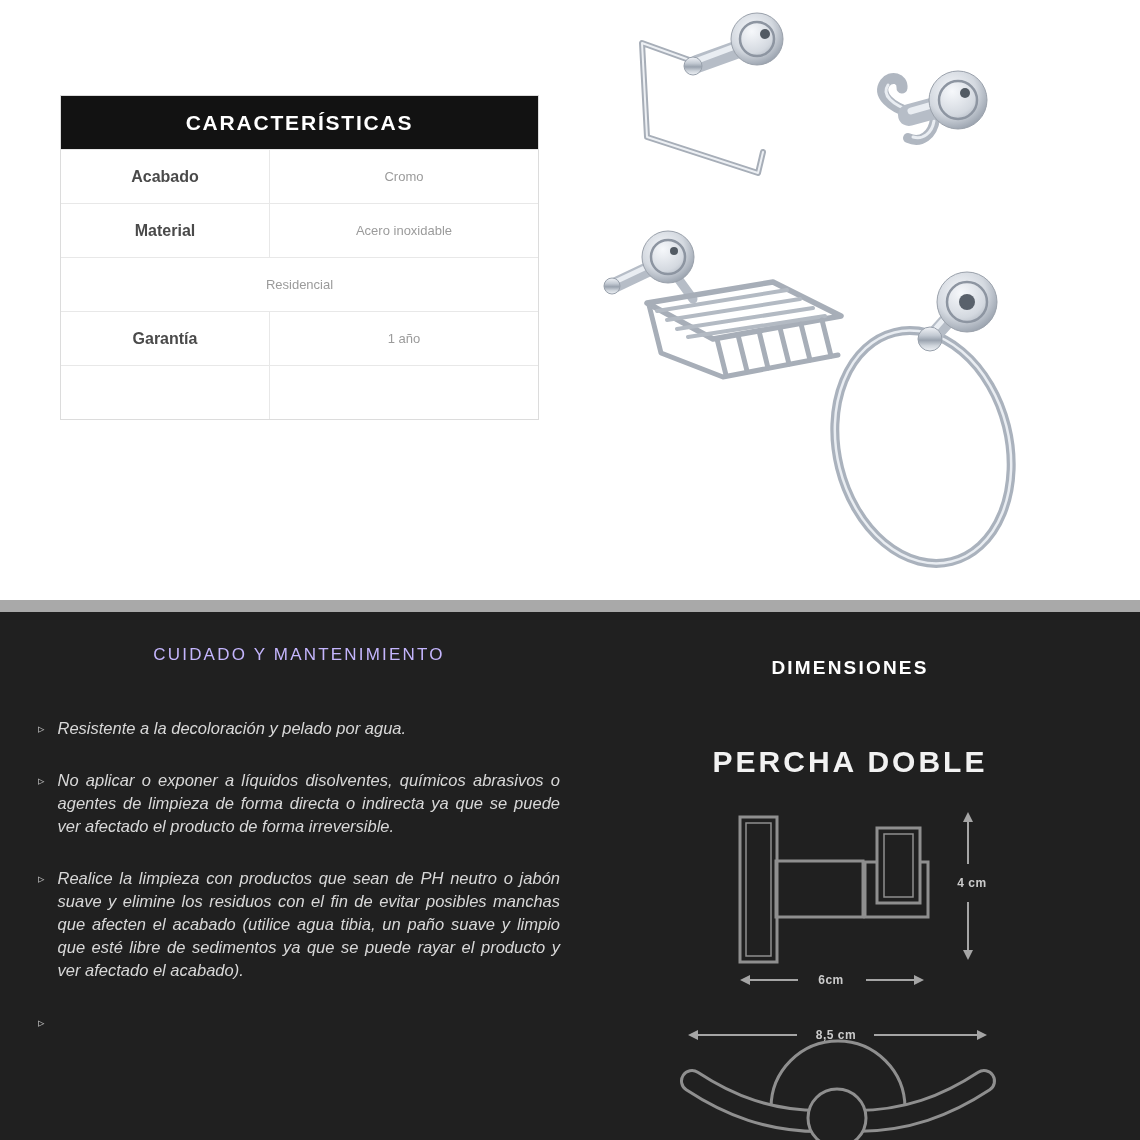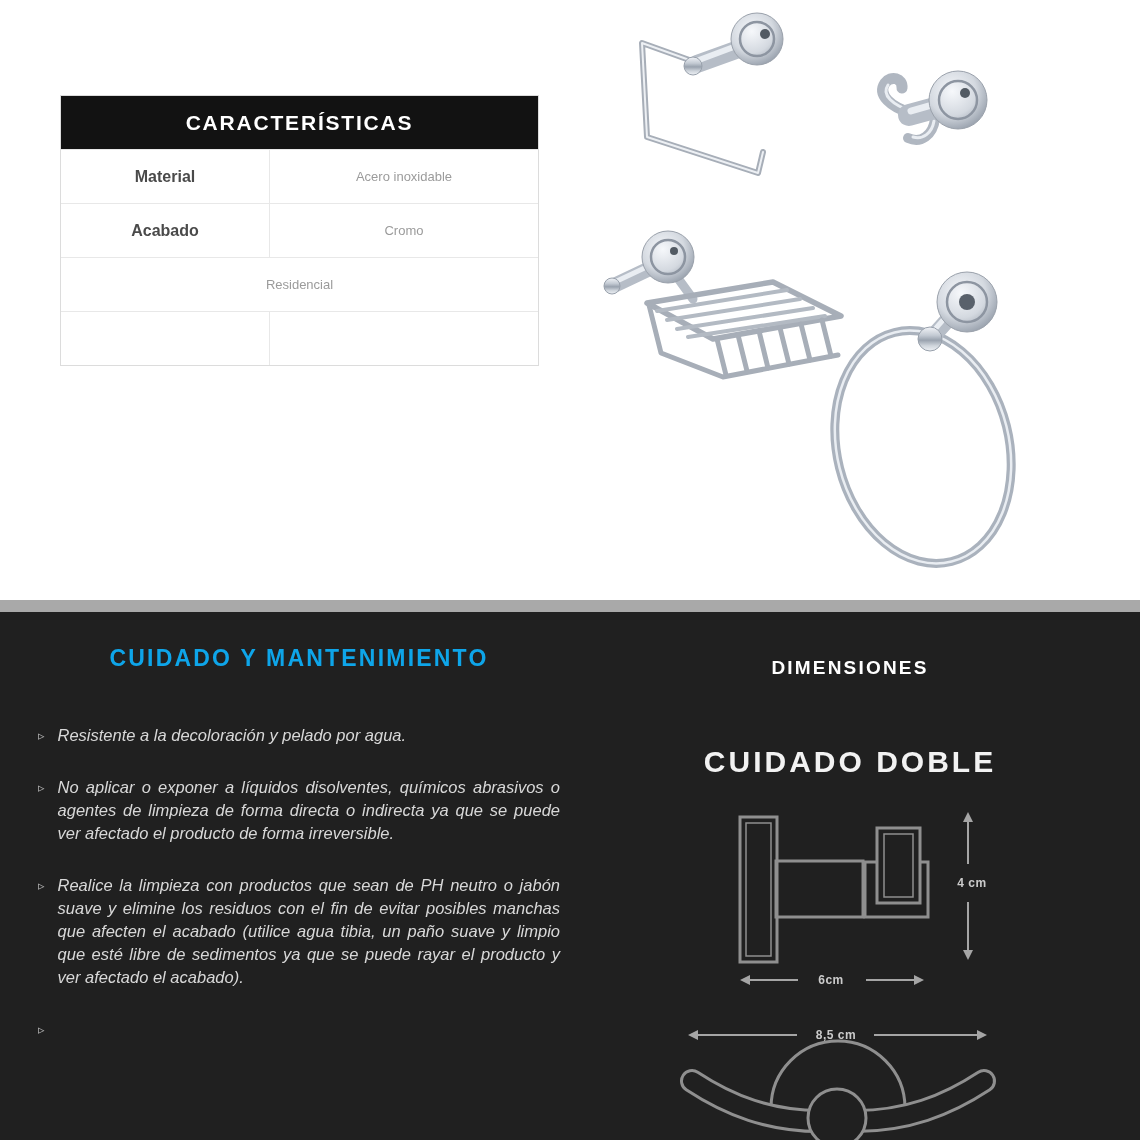--- a/index.html
+++ b/index.html
@@ -19,21 +19,21 @@
 
   .photo{position:absolute;}
 
   
   .divider{position:absolute;left:0;top:600px;width:1140px;height:12px;background:#a9a9a9;}
 
   
   .dark-section{position:absolute;left:0;top:612px;width:1140px;height:528px;background:#202020;}
 
   .care{position:absolute;left:38px;top:33px;width:522px;}
-  .care-title{text-align:center;color:#0ea5e9;font-weight:bold;font-size:23px;letter-spacing:2.2px;margin:0 0 52px 0;}
+  .care-title{text-align:center;color:#c4b5fd;font-weight:normal;font-size:17px;letter-spacing:2.2px;margin:0 0 52px 0;}
   .bullet{display:flex;gap:13px;margin-bottom:29px;color:#d8d8d8;font-size:16.5px;line-height:23px;}
   .bullet p{margin:0;text-align:justify;font-style:italic;}
   .bullet .arrow{flex:0 0 auto;color:#b5b5b5;font-size:13px;line-height:23px;}
 
   .dims{position:absolute;left:620px;top:33px;width:460px;text-align:center;}
   .dims-title{color:#ffffff;font-weight:bold;font-size:19px;letter-spacing:2.2px;margin:12px;}
   .dims-product{color:#f2f2f2;font-size:30px;font-weight:600;letter-spacing:3px;margin:66px 0 0 0;}
 
   .diagram{position:absolute;left:660px;top:178px;width:440px;height:350px;}
 
@@ -60,29 +60,33 @@
         <stop offset="100%" stop-color="#8c95a1"></stop>
       </radialGradient>
     </defs>
   </svg>
 
   <div class="top-section">
 
     <div class="spec-table">
       <div class="spec-header">CARACTERÍSTICAS</div>
       <div class="spec-row">
+        <div class="spec-label">Acabado</div>
+        <div class="spec-value">Cromo</div>
+      </div>
+      <div class="spec-row">
         <div class="spec-label">Material</div>
         <div class="spec-value">Acero inoxidable</div>
       </div>
       <div class="spec-row">
-        <div class="spec-label">Acabado</div>
-        <div class="spec-value">Cromo</div>
-      </div>
-      <div class="spec-row">
         <div class="spec-value">Residencial</div>
+      </div>
+      <div class="spec-row">
+        <div class="spec-label">Garantía</div>
+        <div class="spec-value">1 año</div>
       </div>
       <div class="spec-row">
         <div class="spec-label"></div>
         <div class="spec-value"></div>
       </div>
     </div>
 
     <svg class="photo" style="left:615px;top:0;" width="200" height="200" viewBox="0 0 200 200">
       <path d="M 80,62 L 27,43 L 32,137 L 143,173 L 148,152" fill="none" stroke="#a7aeb8" stroke-width="6" stroke-linecap="round" stroke-linejoin="round"></path>
       <path d="M 80,62 L 27,43 L 32,137 L 143,173 L 148,152" fill="none" stroke="#edf0f4" stroke-width="2" stroke-linecap="round" stroke-linejoin="round"></path>
@@ -151,21 +155,21 @@
         <span class="arrow">▹</span>
         <p>Realice la limpieza con productos que sean de PH neutro o jabón suave y elimine los residuos con el fin de evitar posibles manchas que afecten el acabado (utilice agua tibia, un paño suave y limpio que esté libre de sedimentos ya que se puede rayar el producto y ver afectado el acabado).</p>
       </div>
       <div class="bullet">
         <span class="arrow">▹</span>
       </div>
     </div>
 
     <div class="dims">
       <h2 class="dims-title">DIMENSIONES</h2>
-      <div class="dims-product">CUIDADO DOBLE</div>
+      <div class="dims-product">PERCHA DOBLE</div>
     </div>
 
     <svg class="diagram" viewBox="0 0 440 350">
       <g stroke="#8f8f8f" stroke-width="3" fill="none">
         <rect x="80" y="27" width="37" height="145"></rect>
         <rect x="86" y="33" width="25" height="133" stroke-width="1.5"></rect>
         <rect x="116" y="71" width="87" height="56"></rect>
         <rect x="205" y="72" width="63" height="55"></rect>
         <rect x="217" y="38" width="43" height="75" fill="#202020"></rect>
         <rect x="224" y="44" width="29" height="63" stroke-width="1.5"></rect>

